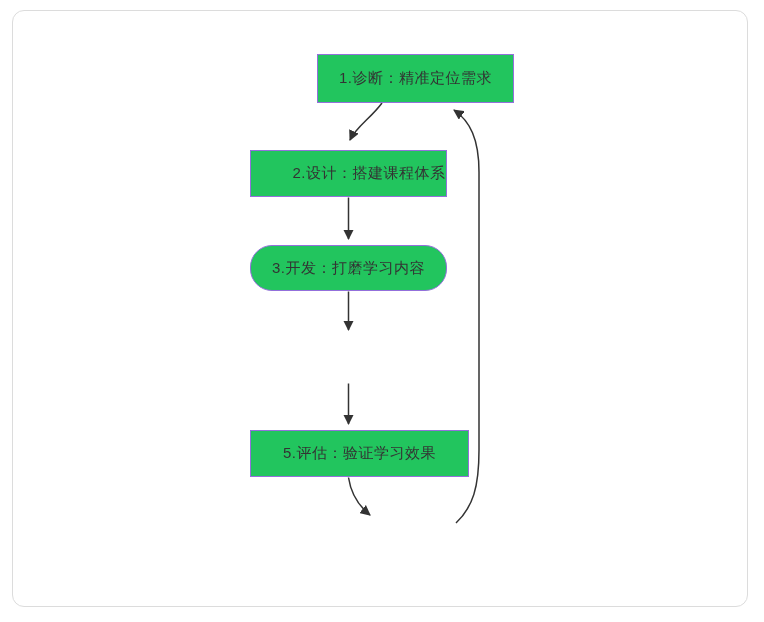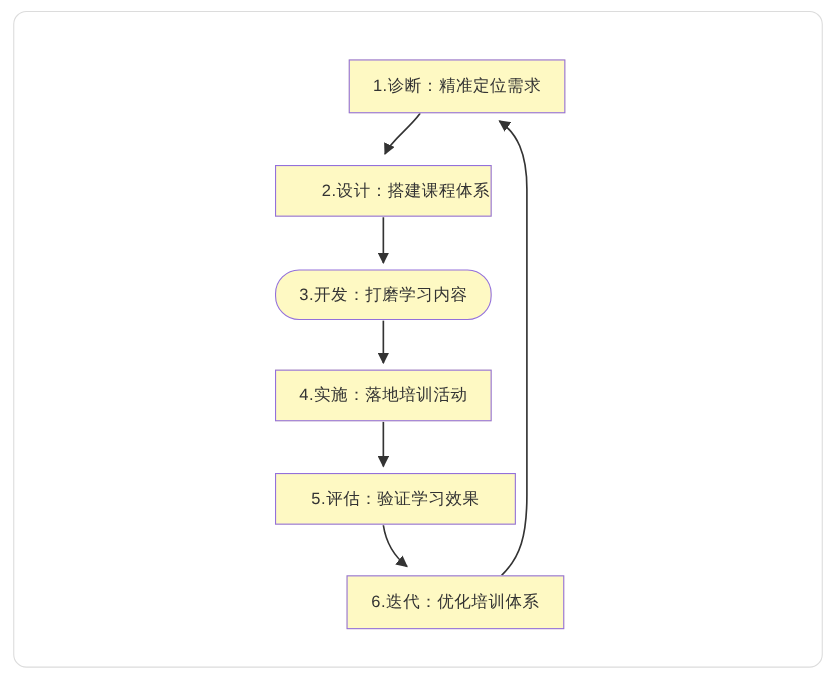--- a/index.html
+++ b/index.html
@@ -31,21 +31,21 @@
     position: absolute;
     left: 0;
     top: 0;
     width: 764px;
     height: 622px;
     pointer-events: none;
   }
   .flow-node {
     position: absolute;
     box-sizing: border-box;
-    background: #fef9c3;
+    background: #22c55e;
     border: 1px solid #9370DB;
     color: #333333;
     font-size: 15px;
     display: flex;
     align-items: center;
     justify-content: center;
     text-align: right;
     letter-spacing: 0.5px;
   }
   .n1 { left: 317px; top: 54px;  width: 197px; height: 49px; }
@@ -83,23 +83,17 @@
 
   <div class="flow-node n1">
     <span>1.诊断：精准定位需求</span>
   </div>
   <div class="flow-node n2">
     <span>2.设计：搭建课程体系</span>
   </div>
   <div class="flow-node n3">
     <span>3.开发：打磨学习内容</span>
   </div>
-  <div class="flow-node n4">
-    <span>4.实施：落地培训活动</span>
-  </div>
   <div class="flow-node n5">
     <span>5.评估：验证学习效果</span>
-  </div>
-  <div class="flow-node n6">
-    <span>6.迭代：优化培训体系</span>
   </div>
 
 </div>
 
 </body></html>

